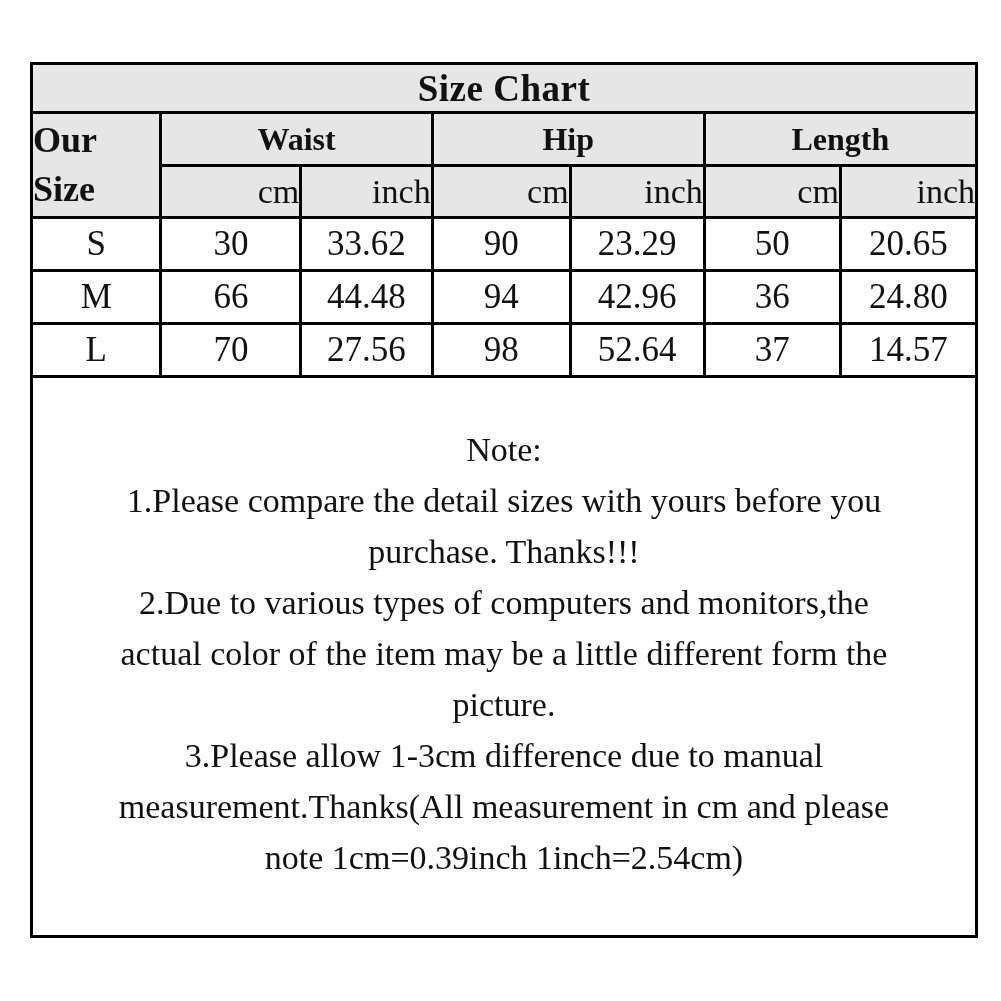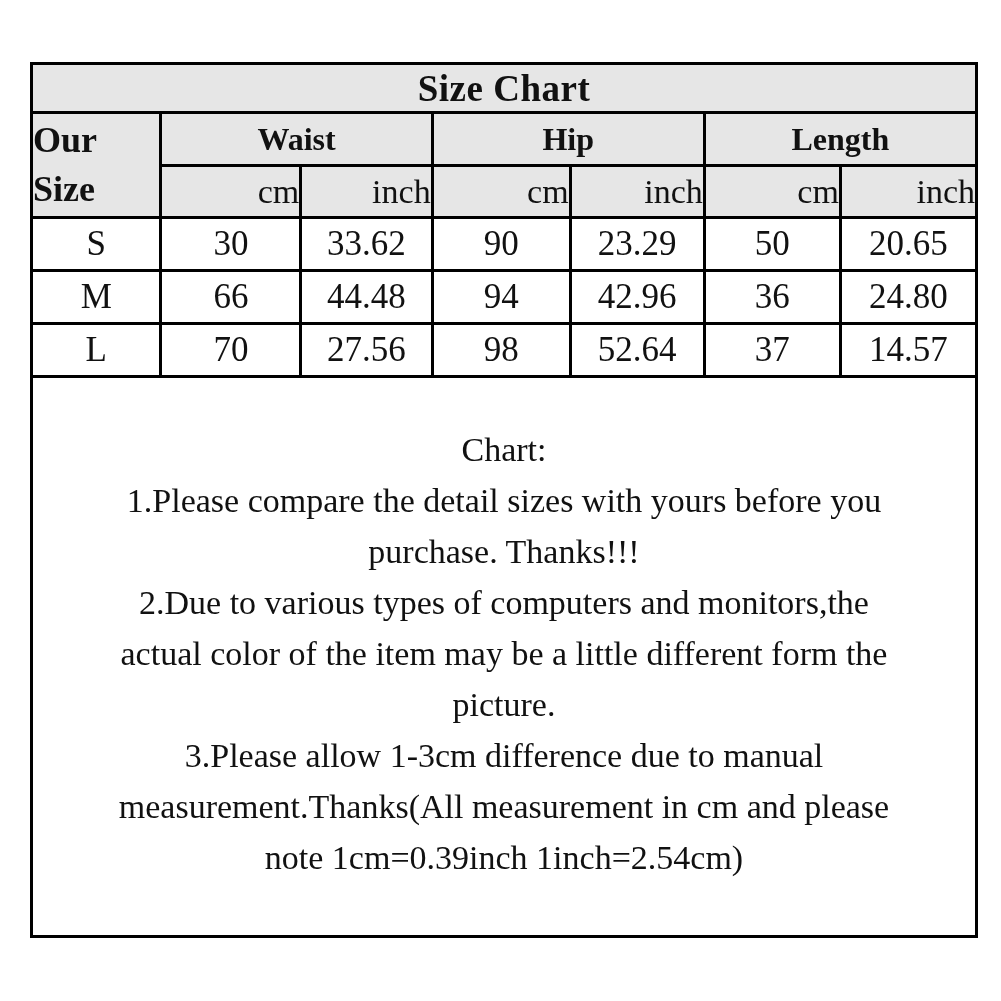--- a/index.html
+++ b/index.html
@@ -133,21 +133,21 @@
       <td class="data-cell">70</td>
       <td class="data-cell">27.56</td>
       <td class="data-cell">98</td>
       <td class="data-cell">52.64</td>
       <td class="data-cell">37</td>
       <td class="data-cell">14.57</td>
     </tr>
     <tr>
       <td colspan="7" class="note-cell">
         <div class="note-inner">
-          <div class="note-line">Chart:</div>
+          <div class="note-line">Note:</div>
           <div class="note-line">1.Please compare the detail sizes with yours before you</div>
           <div class="note-line">purchase. Thanks!!!</div>
           <div class="note-line">2.Due to various types of computers and monitors,the</div>
           <div class="note-line">actual color of the item may be a little different form the</div>
           <div class="note-line">picture.</div>
           <div class="note-line">3.Please allow 1-3cm difference due to manual</div>
           <div class="note-line">measurement.Thanks(All measurement in cm and please</div>
           <div class="note-line">note 1cm=0.39inch 1inch=2.54cm)</div>
         </div>
       </td>

